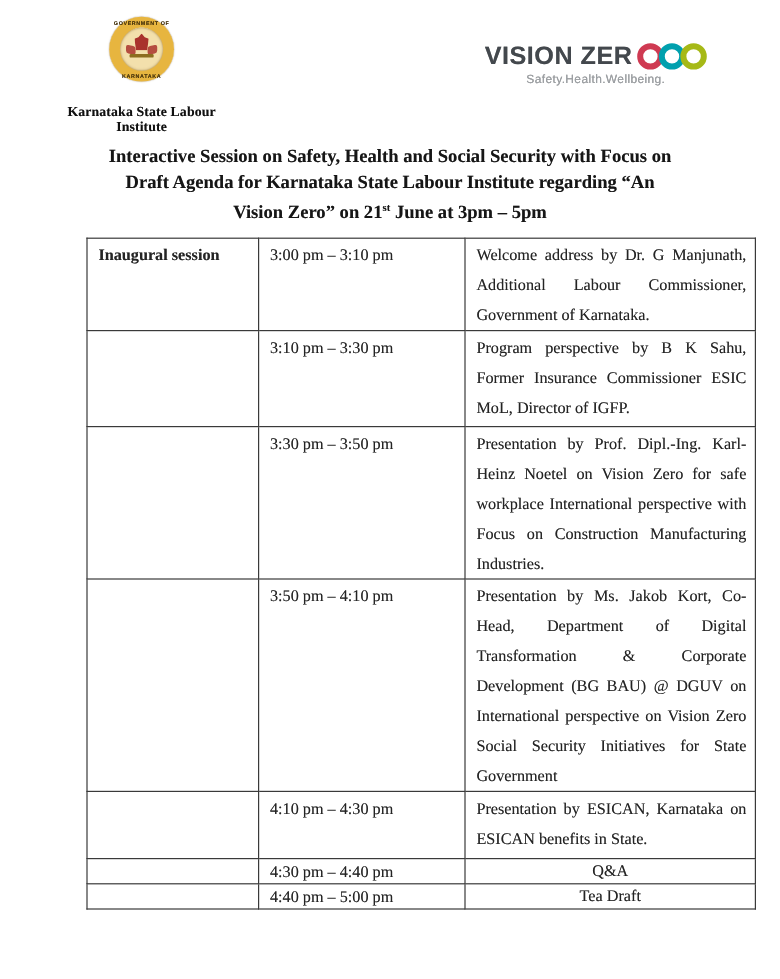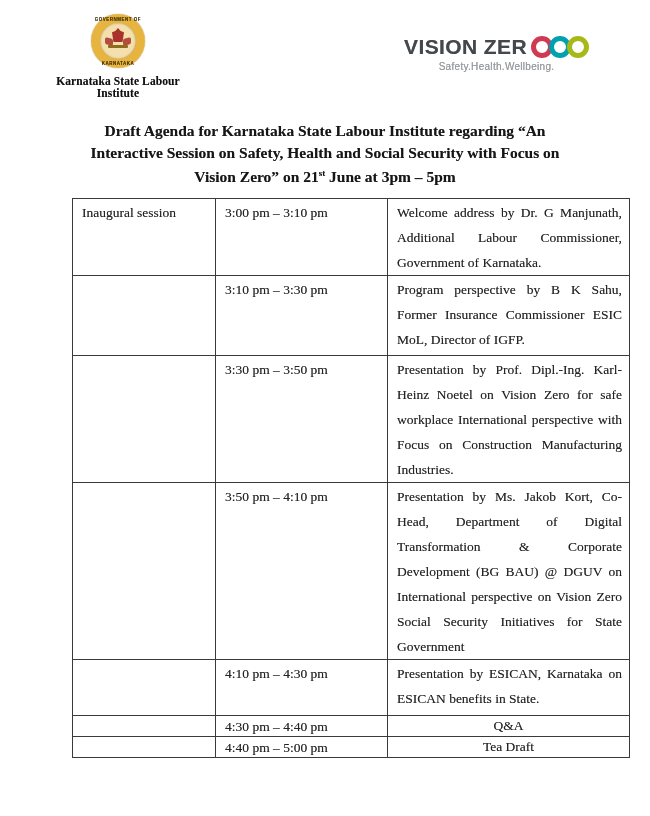--- a/index.html
+++ b/index.html
@@ -23,38 +23,38 @@
     position:absolute;left:21px;top:14px;width:12px;height:14px;background:#a9322c;
     clip-path:polygon(50% 0,72% 22%,100% 30%,88% 100%,12% 100%,0 30%,28% 22%);
   }
   .emblem-wing{position:absolute;top:24px;width:8px;height:7px;background:#a9322c;border-radius:2px;opacity:.85;}
   .wing-l{left:14px;transform:skewY(12deg);}
   .wing-r{left:32px;transform:skewY(-12deg);}
   .emblem-base{position:absolute;left:17px;top:31px;width:20px;height:3px;background:#8c6d1f;border-radius:1px;}
   .arc-text{position:absolute;width:100%;font-family:"Liberation Sans",sans-serif;font-size:4.5px;letter-spacing:.5px;color:#4a3408;font-weight:bold;}
   .arc-top{top:2.5px;}
   .arc-bottom{bottom:2.5px;}
-  .institute-name{margin-top:7px;font-weight:bold;font-size:11.5px;letter-spacing:.1px;color:#111;}
+  .institute-name{margin-top:20px;font-weight:bold;font-size:11.5px;letter-spacing:.1px;color:#111;}
   
   .vz-block{position:absolute;left:404px;top:34px;font-family:"Liberation Sans",sans-serif;text-align:center;}
   .vz-line{display:flex;align-items:center;height:26px;}
   .vz-wordmark{font-size:21px;font-weight:bold;color:#43484d;letter-spacing:.4px;}
   .ring{display:inline-block;width:12px;height:12px;border:5.5px solid #999;border-radius:50%;margin-left:-4px;background:transparent;}
   .ring.first{margin-left:4px;}
   .vz-tagline{margin-top:1px;font-size:10px;color:#9da1a5;letter-spacing:.3px;}
   
   .agenda-title{position:absolute;left:0;top:120px;width:650px;text-align:center;font-weight:bold;font-size:15.5px;line-height:21.5px;color:#161616;}
   .agenda-title sup{font-size:9px;vertical-align:6px;}
   
   table.agenda{
     position:absolute;left:72px;top:198px;width:506px;border-collapse:collapse;
     table-layout:fixed;font-size:13.5px;color:#242424;
   }
   table.agenda td{border:1.4px solid #3a3a3a;vertical-align:top;padding:1px 7px 0 9px;line-height:25px;overflow:hidden;}
-  td.session{width:126px;font-weight:normal;padding-left:7px;}
+  td.session{width:126px;font-weight:bold;padding-left:7px;}
   td.time{width:155px;white-space:nowrap;}
   td.desc{width:225px;text-align:justify;text-align-last:left;}
   td.desc.center{text-align:center;text-align-last:center;padding:0 4px;}
   tr.r0{height:74px;} tr.r1{height:80px;} tr.r2{height:125px;margin-top:16px;} tr.r3{height:174px;padding-left:42px;}
   tr.r4{height:56px;}
   tr.r5{height:21px;} tr.r6{height:20px;}
   tr.compact td{line-height:19px;}
   .scan-soft{text-shadow:0 0 .4px rgba(20,20,20,.45);}
 </style>
 </head>
@@ -79,22 +79,22 @@
     <div class="vz-line">
       <span class="vz-wordmark">VISION ZER</span>
       <span class="ring first" style="border-color: rgb(207, 58, 82);"></span>
       <span class="ring" style="border-color: rgb(0, 160, 174);"></span>
       <span class="ring" style="border-color: rgb(166, 185, 22);"></span>
     </div>
     <div class="vz-tagline">Safety.Health.Wellbeing.</div>
   </div>
 
   <div class="agenda-title">
+    <div>Interactive Session on Safety, Health and Social Security with Focus on</div>
     <div>Draft Agenda for Karnataka State Labour Institute regarding “An</div>
-    <div>Interactive Session on Safety, Health and Social Security with Focus on</div>
     <div><span>Vision Zero” on 21</span><sup>st</sup><span> June at 3pm – 5pm</span></div>
   </div>
 
   <table class="agenda">
     <tbody>
       <tr class="r0">
         <td class="session">Inaugural session</td>
         <td class="time">3:00 pm – 3:10 pm</td>
         <td class="desc">Welcome address by Dr. G Manjunath, Additional Labour Commissioner, Government of Karnataka.</td>
       </tr>

